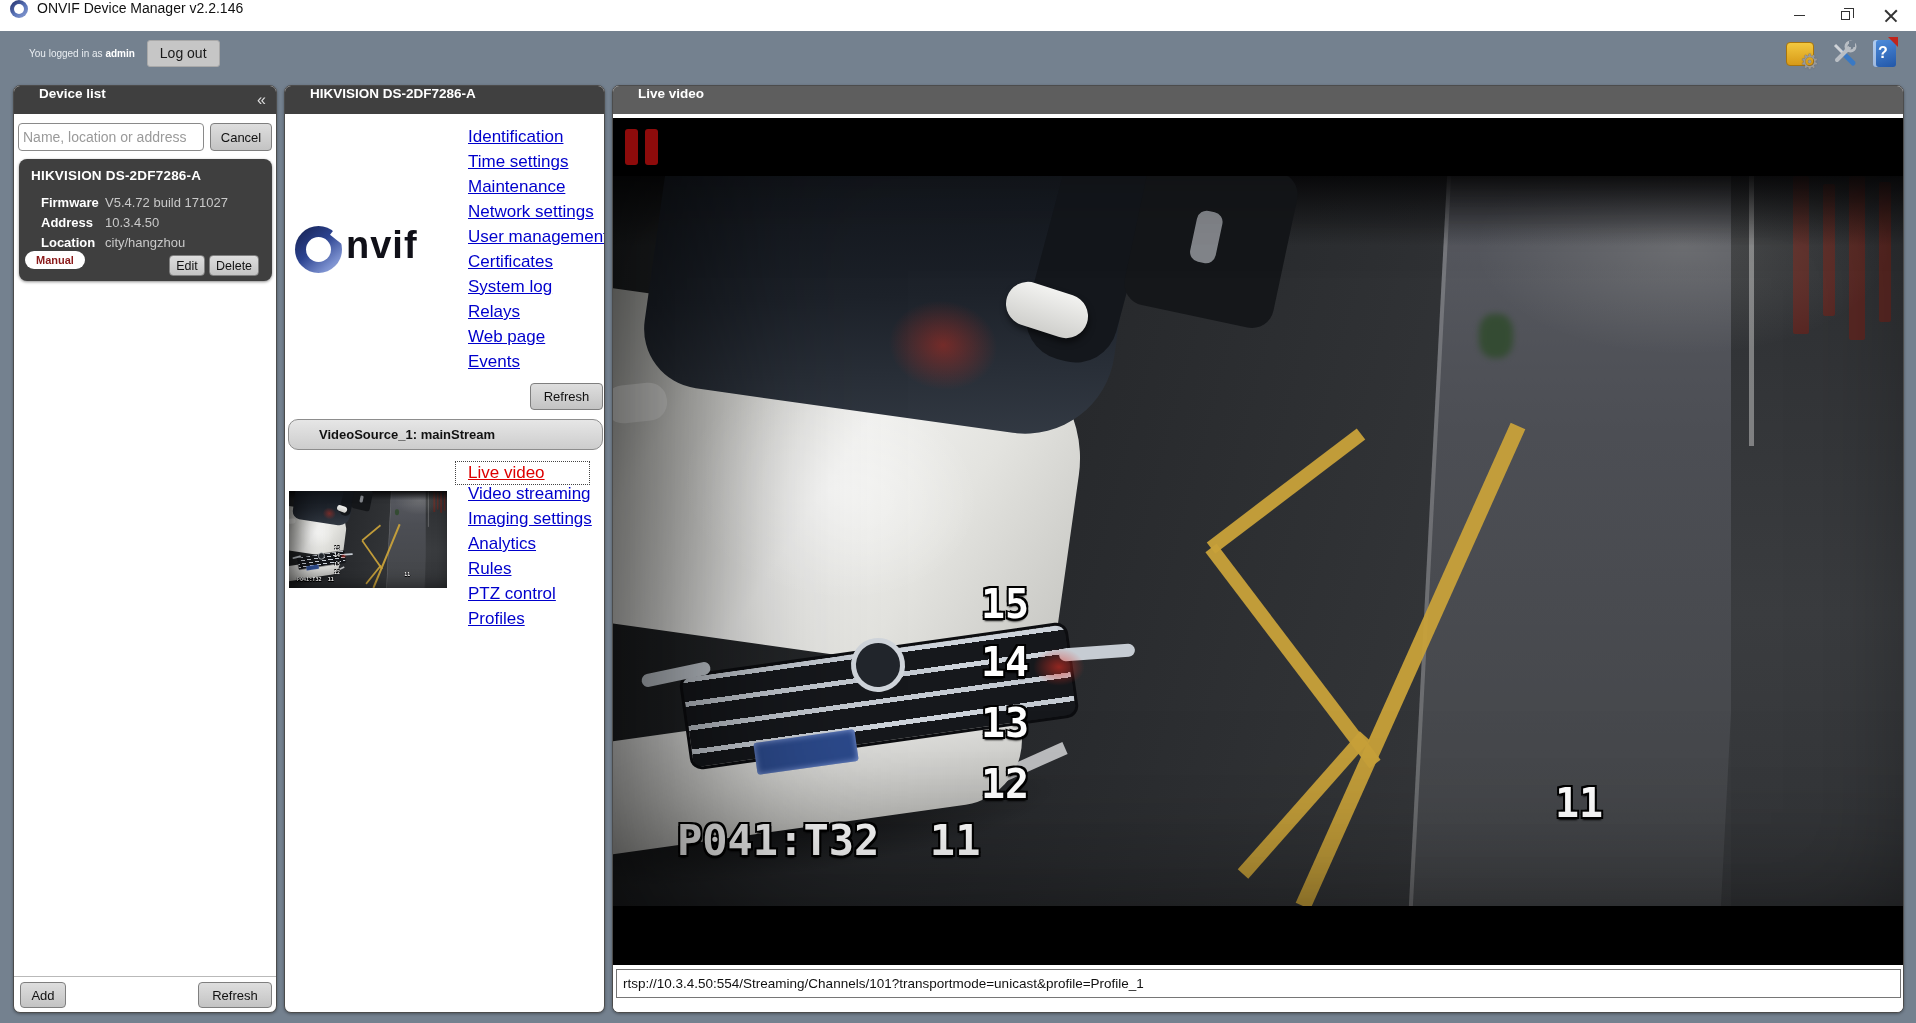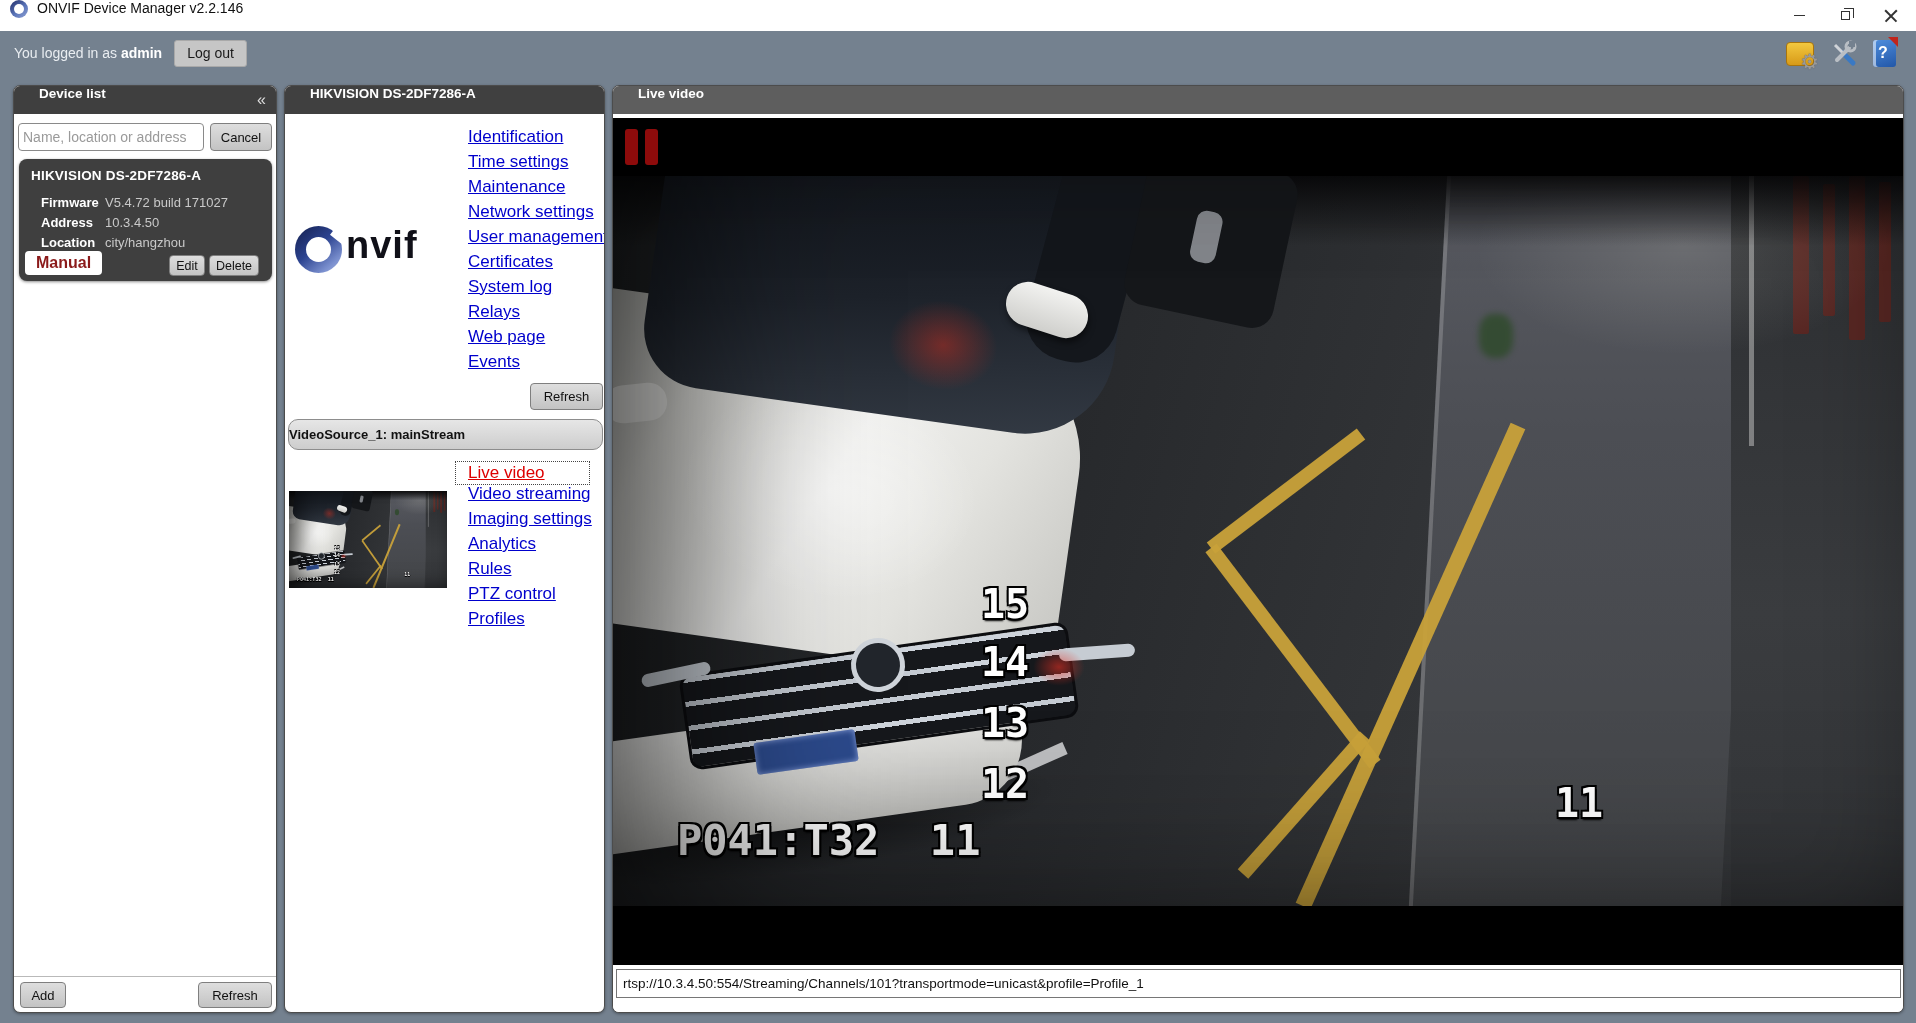--- a/index.html
+++ b/index.html
@@ -22,21 +22,21 @@
   .win-btn{width:46px;height:31px;display:flex;align-items:center;justify-content:center;position:relative;cursor:default}
   .glyph-min{width:11px;height:1px;background:#333}
   .glyph-max{width:9px;height:9px;border:1px solid #333;position:relative;background:#fff}
   .glyph-max::before{content:'';position:absolute;left:2px;top:-4px;width:9px;height:9px;border:1px solid #333;border-left:none;border-bottom:none}
   .glyph-close{width:14px;height:14px;position:relative}
   .glyph-close::before,.glyph-close::after{content:'';position:absolute;left:-1px;top:6px;width:16px;height:1.5px;background:#333}
   .glyph-close::before{transform:rotate(45deg)}.glyph-close::after{transform:rotate(-45deg)}
 
   
   .toolbar{position:absolute;left:0;top:31px;width:1916px;height:44px;background:var(--toolbar-bg);display:flex;align-items:center}
-  .login-text{color:#e9edf1;font-size:14px;margin-left:14px}
+  .login-text{color:#e9edf1;font-size:10px;margin-left:29px}
   .login-text b{color:#fff}
   .btn-logout{margin-left:12px;background:#c6c6c6;border:1px solid #a9a9a9;border-radius:3px;height:27px;padding:0 12px;font-size:14px;color:#1a1a1a;display:flex;align-items:center}
   .tb-icons{position:absolute;right:16px;top:7px;display:flex;gap:12px;align-items:center}
   .tbi{width:30px;height:30px;position:relative}
   .ico-settings{background:linear-gradient(180deg,#f3c83f,#d79a18);border:1px solid #a8740d;border-radius:4px;width:28px;height:24px;margin-top:4px}
   .ico-settings::after{content:'\2699';position:absolute;right:-3px;bottom:-6px;font-size:21px;color:#9a9a9a;text-shadow:0 0 1px #555}
   .ico-help{background:linear-gradient(160deg,#4f8edd,#2257a8);border-radius:3px;width:23px;height:27px;margin:2px 0 0 3px;position:relative;box-shadow:inset 3px 0 0 rgba(255,255,255,.55)}
   .ico-help::before{content:'';position:absolute;right:-2px;top:-3px;width:0;height:0;border-left:5px solid transparent;border-bottom:5px solid transparent;border-top:5px solid #c0251c;border-right:5px solid #c0251c}
   .help-q{position:absolute;left:5px;top:4px;color:#fff;font-weight:bold;font-size:16px}
 
@@ -51,41 +51,41 @@
   .collapse-btn{position:absolute;right:10px;top:5px;color:#ddd;font-size:16px;font-weight:normal}
   .search-row{position:absolute;left:0;top:33px;width:100%;height:36px}
   .search-input{position:absolute;left:4px;top:4px;width:186px;height:28px;border:1px solid #8a8a8a;border-radius:4px;font-size:14px;padding:0 4px;color:#333;font-family:"Liberation Sans",sans-serif}
   .search-input::placeholder{color:#9a9a9a}
   .btn-cancel{position:absolute;left:196px;top:4px;width:62px;height:28px}
   .device-card{position:absolute;left:5px;top:73px;width:253px;height:122px;background:#3f3f3f;border-radius:8px;box-shadow:0 1px 3px rgba(0,0,0,.45);color:#fff}
   .dc-name{font-size:13.5px;font-weight:bold;padding:9px 0 0 12px;letter-spacing:.2px}
   .dc-row{position:absolute;left:22px;font-size:13px;display:flex}
   .dc-row .lbl{font-weight:bold;width:64px;color:#fff}
   .dc-row .val{color:#c9c9c9}
-  .badge-manual{position:absolute;left:6px;top:92px;background:#fff;color:var(--badge-red);font-weight:bold;font-size:16px;padding:3px 11px;border-radius:4px}
+  .badge-manual{position:absolute;left:6px;top:92px;background:#fff;color:var(--badge-red);font-weight:bold;font-size:11px;padding:3px 11px;border-radius:10px}
   .btn-edit{position:absolute;left:150px;top:96px;width:36px;height:21px;font-size:12.5px}
   .btn-delete{position:absolute;left:190px;top:96px;width:50px;height:21px;font-size:12.5px}
   .list-footer-line{position:absolute;left:0;top:890px;width:100%;height:1px;background:#b9b9b9}
   .btn-add{position:absolute;left:6px;top:896px;width:46px;height:26px}
   .btn-dl-refresh{position:absolute;left:184px;top:896px;width:74px;height:26px}
 
   
   #panel-device{left:284px;width:321px}
   #panel-device .panel-header{background:#404040}
   .onvif-logo{position:absolute;left:10px;top:140px;width:160px;height:50px;display:flex;align-items:flex-start}
   .onvif-ring{width:47px;height:47px;border-radius:50%;position:relative;background:linear-gradient(140deg,#141f4d,#2c4390 45%,#7b90cf 80%,#a8b6e0)}
   .onvif-ring::after{content:'';position:absolute;left:11px;top:11px;width:25px;height:25px;border-radius:50%;background:#fff}
   .onvif-ring::before{content:'';position:absolute;right:-3px;top:6px;width:14px;height:8px;background:#fff;transform:rotate(38deg)}
   .onvif-word{font-size:38px;font-weight:800;color:#101018;letter-spacing:1px;margin-left:4px;margin-top:-2px}
   .link-col{position:absolute;left:183px;width:135px}
   .link-col a{display:block;height:25px;font-size:17px;color:var(--link-blue);text-decoration:underline;white-space:nowrap}
   #device-links{top:41px}
   .nvt-header{position:absolute;left:0;top:295px;width:100%;height:30px;background:var(--nvt-header);color:#fff;font-weight:bold;font-size:13.5px;display:flex;align-items:center;padding-left:10px}
   .btn-nvt-refresh{position:absolute;left:245px;top:297px;width:73px;height:27px}
-  .source-btn{position:absolute;left:3px;top:333px;width:315px;height:31px;background:linear-gradient(180deg,#e6e6e6,#cdcdcd);border:1px solid #8d8d8d;border-radius:10px;font-size:13px;font-weight:bold;color:#111;display:flex;align-items:center;padding-left:0}
+  .source-btn{position:absolute;left:3px;top:333px;width:315px;height:31px;background:linear-gradient(180deg,#e6e6e6,#cdcdcd);border:1px solid #8d8d8d;border-radius:10px;font-size:13px;font-weight:bold;color:#111;display:flex;align-items:center;padding-left:30px}
   #nvt-links{top:376px}
   #nvt-links a.active{color:var(--active-link-red);outline:1px dotted #444;padding:1px 44px 1px 12px;margin-left:-12px;display:inline-block;height:auto}
   .thumb-wrap{position:absolute;left:4px;top:405px;width:158px;height:97px;overflow:hidden;background:#000}
 
   
   #panel-video{left:612px;width:1292px}
   #panel-video .panel-header{background:var(--video-header)}
   .video-body{position:absolute;left:0;top:32px;width:1292px;height:847px;background:#000}
   .pause-btn{position:absolute;left:12px;top:11px;width:36px;height:36px}
   .pause-btn i{position:absolute;top:0;width:13px;height:36px;background:var(--pause-red);border-radius:3px}

